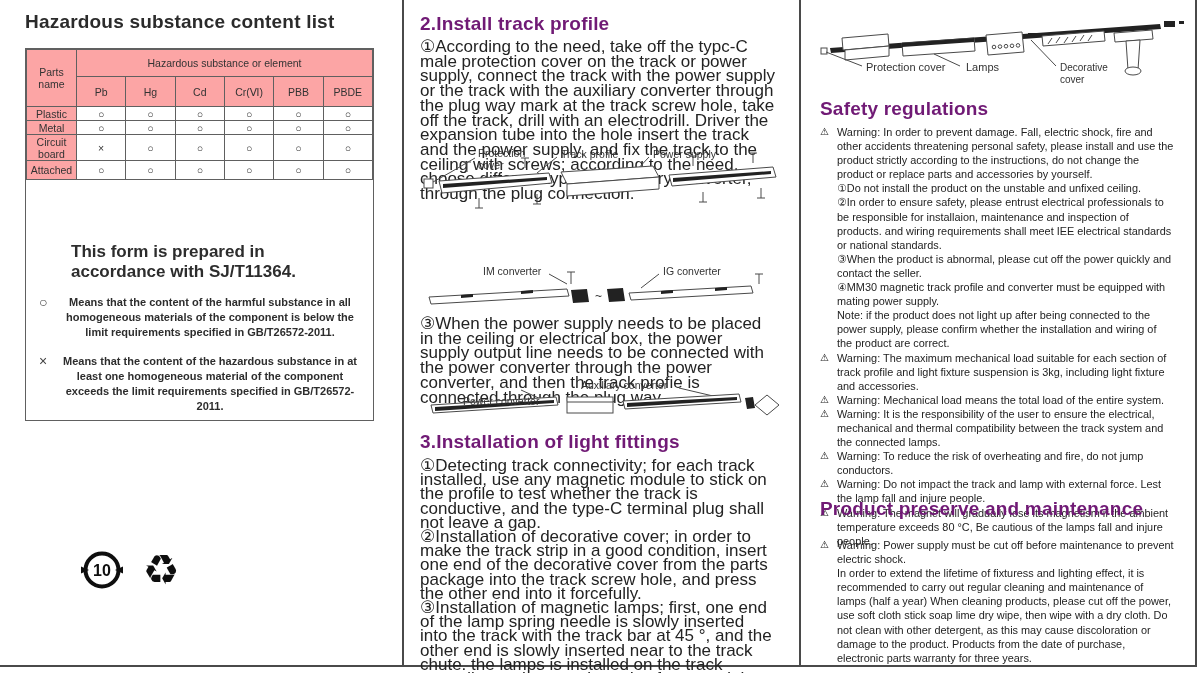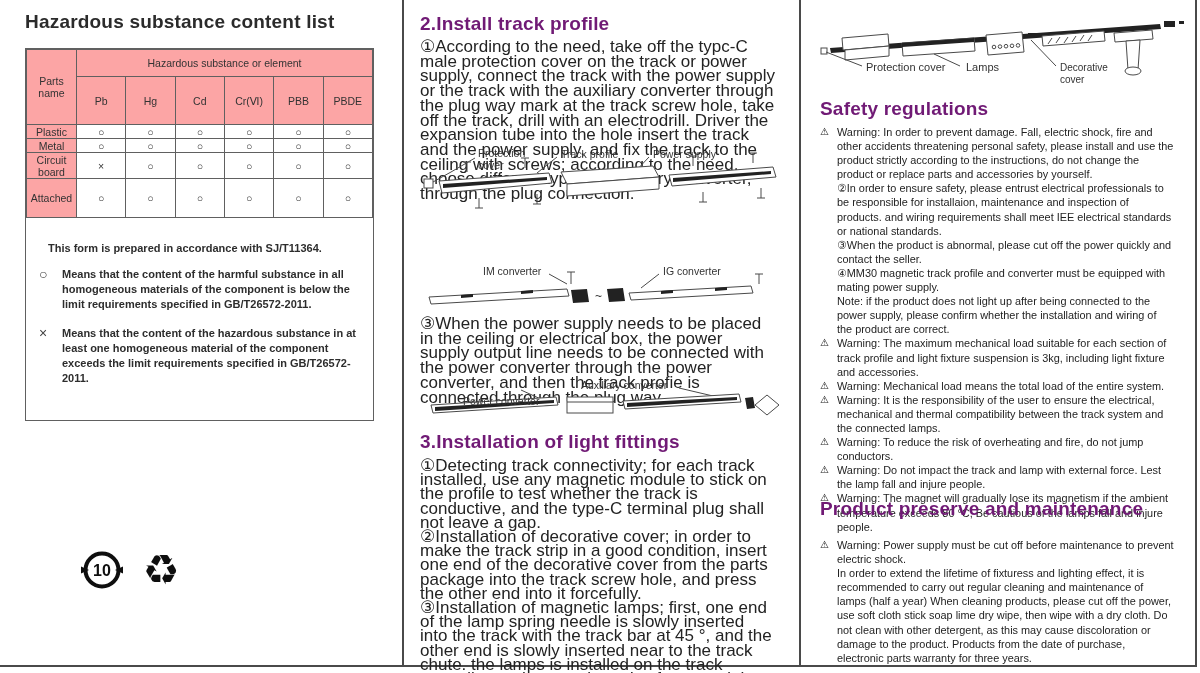--- a/index.html
+++ b/index.html
@@ -13,31 +13,31 @@
 
   
   .col-left { position:absolute; left:0; top:0; width:403px; height:667px;padding-left:37px; }
   .h1 { position:absolute; left:25px; top:11px; font-size:19px; font-weight:600; color:#2b2b2b; letter-spacing:.2px; }
   .haz-box { position:absolute; left:25px; top:48px; width:349px; height:373px; border:1px solid #606060; }
   table.haz { border-collapse:collapse; width:347px; table-layout:fixed; }
   table.haz td { border:1px solid #606060; text-align:center; vertical-align:middle; font-size:10.5px; color:#333; }
   table.haz td.hd { background:#fca5a5; }
   table.haz col.c0 { width:50px; }
   tr.r-group td.group { height:27px; }
-  tr.r-cols td { height:48px; }
+  tr.r-cols td { height:30px; }
   tr.r-d1 td, tr.r-d2 td { height:14px; }
   tr.r-d3 td { height:26px;margin-top:10px; }
-  tr.r-d4 td { height:39px;margin-left:45px; }
+  tr.r-d4 td { height:19px;margin-left:45px; }
   td.mk { font-size:13px; color:#444; }
   td.mk-x { font-size:14px; color:#444; }
   .notes { position:absolute; left:0; top:177px; width:347px; padding:16px 12px 0 13px; }
-  .formnote { font-size:11px; font-weight:600; color:#2d2d2d; margin-left:9px; }
+  .formnote { font-size:17px; font-weight:600; color:#2d2d2d; margin-left:32px; }
   .legend-row { display:flex; margin-top:13px; }
   .legend-sym { width:17px; flex:0 0 17px; font-size:14px; color:#444; line-height:15px; margin-right:6px; }
-  .legend-row p { font-size:11px; font-weight:600; line-height:15.2px; color:#2d2d2d; width:296px; }
+  .legend-row p { font-size:11px; font-weight:600; line-height:15.2px; color:#2d2d2d; width:296px;text-align:center; }
   .symbols { position:absolute; left:55px; top:323px; display:flex; align-items:center; gap:20px; }
   .recycle { font-size:41px; line-height:40px; color:#0e0e0e; }
 
   
   .h2 { position:absolute; font-size:19px; font-weight:700; color:#701a75; letter-spacing:.2px; }
   .body { position:absolute; font-size:17px; line-height:14.7px; color:#232323; width:356px; }
   .pre { white-space:pre-line; line-height:14.2px; }
 
   
   .col-mid { position:absolute; left:419px; top:0; width:375px; height:667px; }
@@ -282,20 +282,21 @@
       </svg>
       <span class="dlabel" style="left:50px; top:58px; font-size:11px">Protection cover</span>
       <span class="dlabel" style="left:150px; top:58px; font-size:11px">Lamps</span>
       <span class="dlabel" style="left:244px; top:58px; width:64px; font-size:10px">Decorative cover</span>
     </div>
 
     <h2 class="h2" style="left:8px; top:98px">Safety regulations</h2>
 
     <div class="warnlist" style="left:8px; top:125px">
       <p class="warn"><span class="w-icon">⚠</span><span class="w-label">Warning:</span> <span>In order to prevent damage. Fall, electric shock, fire and other accidents threatening personal safety, please install and use the product strictly according to the instructions, do not change the product or replace parts and accessories by yourself.</span></p>
+      <p class="plain"><span>①Do not install the product on the unstable and unfixed ceiling.</span></p>
       <p class="plain"><span>②In order to ensure safety, please entrust electrical professionals to be responsible for installaion, maintenance and inspection of products. and wiring requirements shall meet IEE electrical standards or national standards.</span></p>
       <p class="plain"><span>③When the product is abnormal, please cut off the power quickly and contact the seller.</span></p>
       <p class="plain"><span>④MM30 magnetic track profile and converter must be equipped with mating power supply.</span></p>
       <p class="plain"><span>Note: if the product does not light up after being connected to the power supply, please confirm whether the installation and wiring of the product are correct.</span></p>
       <p class="warn"><span class="w-icon">⚠</span><span class="w-label">Warning:</span> <span>The maximum mechanical load suitable for each section of track profile and light fixture suspension is 3kg, including light fixture and accessories.</span></p>
       <p class="warn"><span class="w-icon">⚠</span><span class="w-label">Warning:</span> <span>Mechanical load means the total load of the entire system.</span></p>
       <p class="warn"><span class="w-icon">⚠</span><span class="w-label">Warning:</span> <span>It is the responsibility of the user to ensure the electrical, mechanical and thermal compatibility between the track system and the connected lamps.</span></p>
       <p class="warn"><span class="w-icon">⚠</span><span class="w-label">Warning:</span> <span>To reduce the risk of overheating and fire, do not jump conductors.</span></p>
       <p class="warn"><span class="w-icon">⚠</span><span class="w-label">Warning:</span> <span>Do not impact the track and lamp with external force. Lest the lamp fall and injure people.</span></p>
       <p class="warn"><span class="w-icon">⚠</span><span class="w-label">Warning:</span> <span>The magnet will gradually lose its magnetism if the ambient temperature exceeds 80 °C, Be cautious of the lamps fall and injure people.</span></p>

